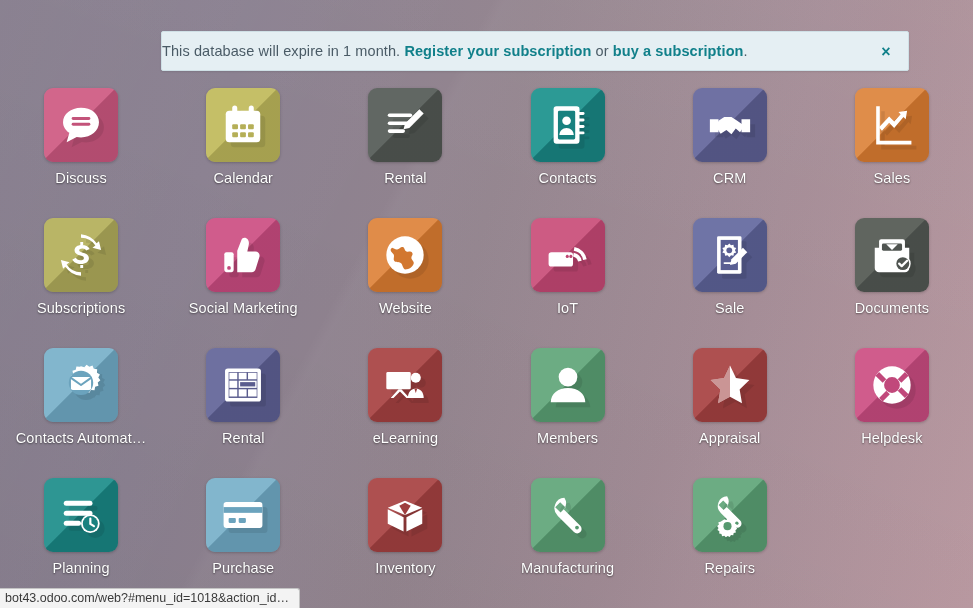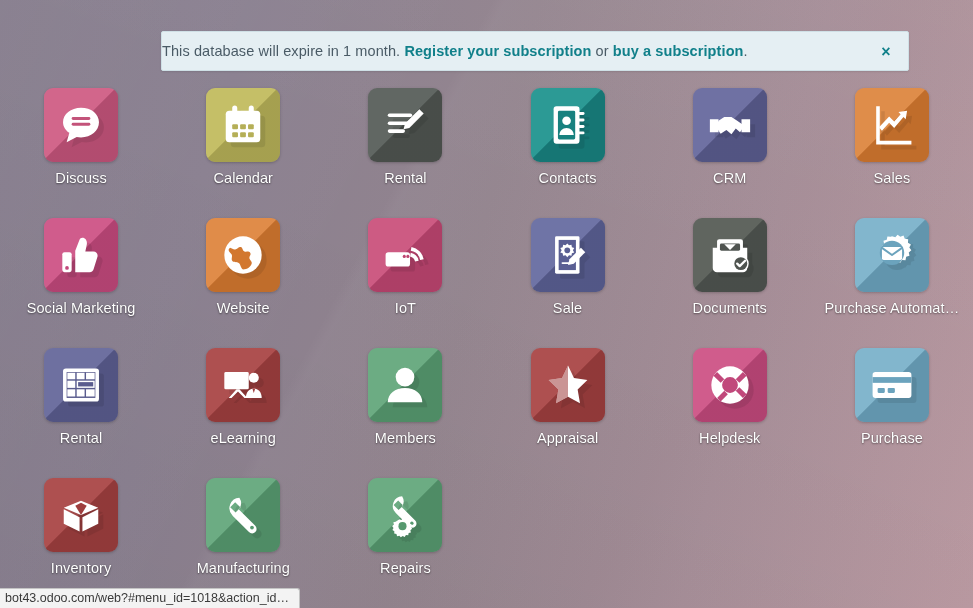--- a/index.html
+++ b/index.html
@@ -234,20 +234,32 @@
       <div class="app">
         <div class="tile" style="background: linear-gradient(135deg, rgb(223, 141, 74) 0%, rgb(223, 141, 74) 48%, rgb(210, 119, 47) 49%, rgb(210, 119, 47) 100%);">
           <svg viewBox="0 0 64 64" fill="#ffffff">
             <path d="M10 6h5v48h44v5H10z"></path>
             <path d="M18 40l10-11 7 7 13-15 3 3 2-12-12 2 3 3-9 10-7-7-14 15z"></path>
           </svg>
         </div>
         <div class="app-label">Sales</div>
       </div>
       <div class="app">
+        <div class="tile" style="background: linear-gradient(135deg, rgb(185, 181, 102) 0%, rgb(185, 181, 102) 48%, rgb(168, 164, 87) 49%, rgb(168, 164, 87) 100%);">
+          <svg viewBox="0 0 64 64" fill="#ffffff">
+            <path d="M32 8a24 24 0 0 1 20 10.7l-4 3.3 12 3-3-12-3.3 2.8A29 29 0 0 0 32 3z"></path>
+            <path d="M32 56a24 24 0 0 1-20-10.7l4-3.3-12-3 3 12 3.3-2.8A29 29 0 0 0 32 61z"></path>
+            <path d="M8 30a24 24 0 0 1 4-14l5 4V8H7l3 3A29 29 0 0 0 3 32z" opacity="0"></path>
+            <path d="M31 14h4v4h-4zM31 46h4v4h-4z"></path>
+            <path d="M33 18c-6 0-10 3-10 7.5 0 4 3 6 8 7.3 4 1 5 1.8 5 3.6 0 1.8-1.9 3-5 3-3.2 0-5.3-1.3-6-3.5l-5 2.3C21.5 42 26 44.5 32 44.5c6.5 0 11-3.2 11-8 0-4.4-3.2-6.5-8.6-7.8-3.8-.9-4.9-1.7-4.9-3.2 0-1.6 1.7-2.6 4.4-2.6 2.7 0 4.5 1.1 5.3 3l4.8-2.3C42.4 20.2 38.5 18 33 18z"></path>
+          </svg>
+        </div>
+        <div class="app-label">Subscriptions</div>
+      </div>
+      <div class="app">
         <div class="tile" style="background: linear-gradient(135deg, rgb(208, 92, 140) 0%, rgb(208, 92, 140) 48%, rgb(193, 72, 123) 49%, rgb(193, 72, 123) 100%);">
           <svg viewBox="0 0 64 64" fill="#ffffff">
             <rect x="6" y="28" width="13" height="28" rx="3"></rect>
             <circle cx="12.5" cy="50" r="2.6" fill="#c1487b"></circle>
             <path d="M24 56h20c3 0 5-1.8 5.6-4.4l5.3-17c1-4-1.6-7.6-5.6-7.6H38l2-9.4C41 12.8 38.5 8 34 8c-2 0-3.4 1.1-4.2 3L24 26z"></path>
           </svg>
         </div>
         <div class="app-label">Social Marketing</div>
       </div>
       <div class="app">
@@ -300,21 +312,21 @@
       </div>
       <div class="app">
         <div class="tile" style="background: linear-gradient(135deg, rgb(130, 182, 205) 0%, rgb(130, 182, 205) 48%, rgb(107, 163, 189) 49%, rgb(107, 163, 189) 100%);">
           <svg viewBox="0 0 64 64" fill="#ffffff">
             <path d="M32 6l4.6 1.3 3.2-3.6 3.8 3 4.4-1.8 1.8 4.4 4.7.7-.2 4.8 4 2.6-2.2 4.2 2.8 3.9-3.6 3.1 1 4.6-4.6 1.3-.9 4.7-4.8-.3-2.5 4-4.2-2.3-3.9 2.8-3.1-3.6-4.6 1-1.3-4.6-4.7-.9.3-4.8-4-2.5 2.3-4.2-2.8-3.9 3.6-3.1-1-4.6 4.6-1.3.9-4.7 4.8.3z"></path>
             <circle cx="32" cy="29" r="17" fill="#6ba3bd"></circle>
             <rect x="18" y="21" width="28" height="18" rx="2.5" fill="#fff"></rect>
             <path d="M18 22l14 10 14-10" stroke="#6ba3bd" stroke-width="2.8" fill="none" stroke-linecap="round" stroke-linejoin="round"></path>
           </svg>
         </div>
-        <div class="app-label">Purchase Automat…</div>
+        <div class="app-label">Contacts Automat…</div>
       </div>
       <div class="app">
         <div class="tile" style="background: linear-gradient(135deg, rgb(110, 112, 160) 0%, rgb(110, 112, 160) 48%, rgb(90, 92, 142) 49%, rgb(90, 92, 142) 100%);">
           <svg viewBox="0 0 64 64" fill="#ffffff">
             <rect x="7" y="9" width="50" height="46" rx="4"></rect>
             <rect x="12" y="14" width="40" height="36" fill="#5a5c8e"></rect>
             <g fill="#fff">
               <rect x="13" y="15" width="11" height="9"></rect>
               <rect x="26" y="15" width="11" height="9"></rect>
               <rect x="39" y="15" width="12" height="9"></rect>
@@ -363,20 +375,33 @@
         <div class="tile" style="background: linear-gradient(135deg, rgb(208, 92, 140) 0%, rgb(208, 92, 140) 48%, rgb(193, 72, 123) 49%, rgb(193, 72, 123) 100%);">
           <svg viewBox="0 0 64 64" fill="#ffffff">
             <circle cx="32" cy="32" r="26"></circle>
             <circle cx="32" cy="32" r="11" fill="#c1487b"></circle>
             <path d="M14 14l10 10-5 5-10-10zM50 14L40 24l5 5 10-10zM14 50l10-10 5 5-10 10zM50 50L40 40l5-5 10 10z" fill="#c1487b"></path>
           </svg>
         </div>
         <div class="app-label">Helpdesk</div>
       </div>
       <div class="app">
+        <div class="tile" style="background: linear-gradient(135deg, rgb(46, 150, 147) 0%, rgb(46, 150, 147) 48%, rgb(24, 129, 127) 49%, rgb(24, 129, 127) 100%);">
+          <svg viewBox="0 0 64 64" fill="#ffffff">
+            <rect x="8" y="12" width="40" height="7" rx="3.5"></rect>
+            <rect x="8" y="26" width="40" height="7" rx="3.5"></rect>
+            <rect x="8" y="40" width="24" height="7" rx="3.5"></rect>
+            <circle cx="45" cy="44" r="13"></circle>
+            <circle cx="45" cy="44" r="10.5" fill="#18817f"></circle>
+            <path d="M45 37v7.5l5 3" stroke="#fff" stroke-width="3" fill="none" stroke-linecap="round"></path>
+          </svg>
+        </div>
+        <div class="app-label">Planning</div>
+      </div>
+      <div class="app">
         <div class="tile" style="background: linear-gradient(135deg, rgb(130, 182, 205) 0%, rgb(130, 182, 205) 48%, rgb(107, 163, 189) 49%, rgb(107, 163, 189) 100%);">
           <svg viewBox="0 0 64 64" fill="#ffffff">
             <rect x="5" y="14" width="54" height="36" rx="4"></rect>
             <rect x="5" y="21" width="54" height="8" fill="#6ba3bd"></rect>
             <rect x="12" y="36" width="10" height="7" rx="1.5" fill="#6ba3bd"></rect>
             <rect x="26" y="36" width="10" height="7" rx="1.5" fill="#6ba3bd"></rect>
           </svg>
         </div>
         <div class="app-label">Purchase</div>
       </div>

